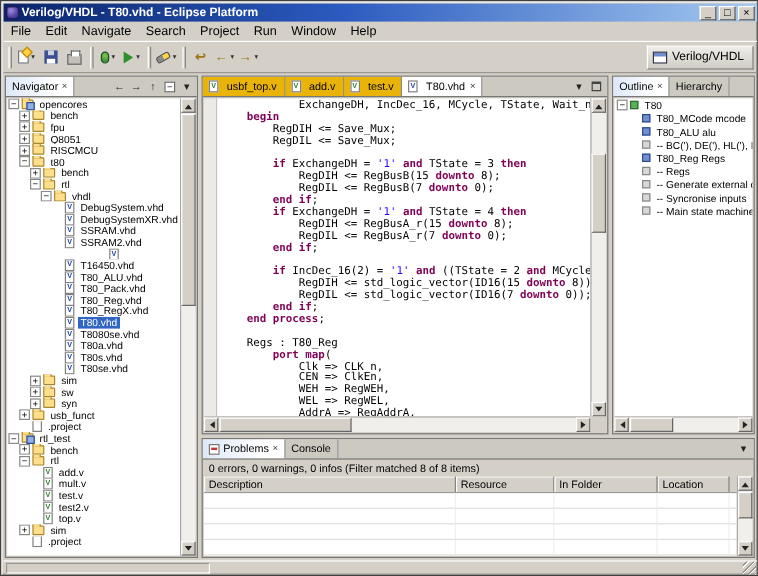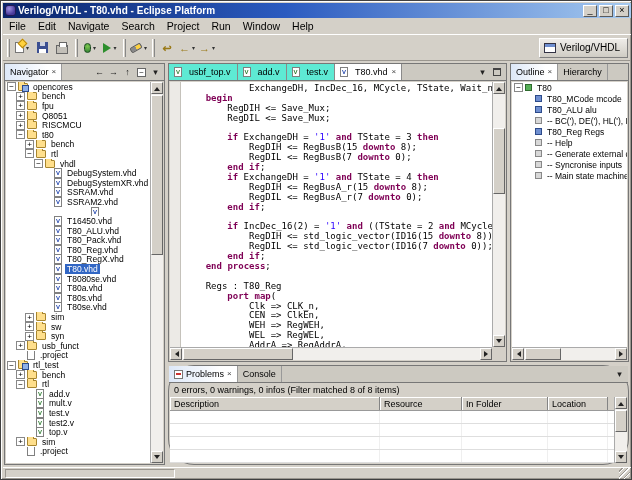--- a/index.html
+++ b/index.html
@@ -41,21 +41,21 @@
   .i-search{width:12px;height:6px;border-radius:2px;background:linear-gradient(90deg,#8a8a8a 0 5px,#ffd23e 5px);transform:rotate(-30deg);border:1px solid #555;}
   .persp{margin-left:auto;margin-right:2px;display:flex;align-items:center;gap:4px;height:20px;padding:0 7px 0 4px;
     border:1px solid;border-color:#fff #808080 #808080 #fff;background:linear-gradient(180deg,#efede9,#cfccc4);font-size:10px;white-space:nowrap;}
   .persp-icon{width:12px;height:10px;background:#fff;border:1px solid #334;box-shadow:inset 0 3px 0 #6f8fd0;flex:none;}
 
   
   .panel{position:absolute;background:#d4d0c8;border:1px solid #777;}
   #navigator{left:3px;top:62px;width:161px;height:402px;}
   #editor{left:167px;top:62px;width:339px;height:299px;}
   #outline{left:509px;top:62px;width:119px;height:299px;}
-  #problems{left:167px;top:364px;width:461px;height:100px;border-radius:26px;}
+  #problems{left:167px;top:364px;width:461px;height:100px;}
   .vhead{position:absolute;left:0;top:0;right:0;height:17px;border-bottom:1px solid #777;display:flex;align-items:stretch;background:#ccc9c1;overflow:hidden;}
   .vtab{display:flex;align-items:center;gap:3px;padding:0 5px;font-size:9px;border-right:1px solid #999;white-space:nowrap;}
   .vtab.active{background:linear-gradient(90deg,#dde8f8,#fff 75%);}
   .tclose{font-size:8px;line-height:8px;color:#444;}
   .hicons{margin-left:auto;display:flex;align-items:center;gap:1px;padding-right:2px;}
   .hicon{min-width:13px;height:13px;text-align:center;font-size:9px;line-height:13px;color:#222;}
   .hicon.boxed{font-size:8px;border:1px solid #666;background:#fff;height:9px;line-height:7px;min-width:9px;margin:0 2px;}
   .mini-max{width:8px;height:8px;border:1px solid #444;border-top-width:2px;min-width:0;margin:0 3px;}
 
   
@@ -73,21 +73,21 @@
   .t-page{width:8px;height:10px;background:#fff;border:1px solid #808080;}
   .t-vhd::after{content:"V";position:absolute;left:1px;top:1px;font-size:6px;line-height:7px;font-weight:bold;color:#1a3faa;}
   .t-v::after{content:"V";position:absolute;left:1px;top:1px;font-size:6px;line-height:7px;font-weight:bold;color:#2e7d32;}
   .tlabel{padding:0 2px;}
   .tlabel.sel{background:var(--selection,#3166c4);color:#fff;}
   .o-entity{width:7px;height:7px;background:#58b058;border:1px solid #2e6b2e;}
   .o-instance{width:7px;height:7px;background:#6f8fd0;border:1px solid #2c4a8a;}
   .o-comment{width:7px;height:7px;background:#d8d8d8;border:1px solid #888;}
 
   
-  .etab{display:flex;align-items:center;gap:3px;padding:0 5px;font-size:9px;background:#5eead4;border-right:1px solid #8a8a8a;white-space:nowrap;}
+  .etab{display:flex;align-items:center;gap:3px;padding:0 5px;font-size:9px;background:#eab308;border-right:1px solid #8a8a8a;white-space:nowrap;}
   .etab.active{background:#fff;}
   .etlabel{padding:0 1px;}
   .gutter{position:absolute;left:1px;top:18px;width:11px;bottom:14px;background:#eceae6;border-right:1px solid #c5c2bb;}
   .codewrap{position:absolute;left:12px;top:18px;right:14px;bottom:14px;background:#fff;overflow:hidden;}
   .code{margin:0;padding:1px 0 0 3px;font-family:"DejaVu Sans Mono",monospace;font-size:9px;color:#000;}
   .cline{height:9.9px;white-space:pre;}
   .kw{color:var(--keyword,#7f0055);font-weight:bold;margin-top:42px;}
   .lit{color:var(--literal,#2a00ff);}
 
   
@@ -499,21 +499,21 @@
           <span class="tlabel">-- BC('), DE('), HL('), IX and IY</span>
         </div>
         <div class="trow-o" style="padding-left: 12px;">
           <span class="tspace"></span>
           <span class="ticn o-instance"></span>
           <span class="tlabel">T80_Reg Regs</span>
         </div>
         <div class="trow-o" style="padding-left: 12px;">
           <span class="tspace"></span>
           <span class="ticn o-comment"></span>
-          <span class="tlabel">-- Help</span>
+          <span class="tlabel">-- Regs</span>
         </div>
         <div class="trow-o" style="padding-left: 12px;">
           <span class="tspace"></span>
           <span class="ticn o-comment"></span>
           <span class="tlabel">-- Generate external control</span>
         </div>
         <div class="trow-o" style="padding-left: 12px;">
           <span class="tspace"></span>
           <span class="ticn o-comment"></span>
           <span class="tlabel">-- Syncronise inputs</span>

